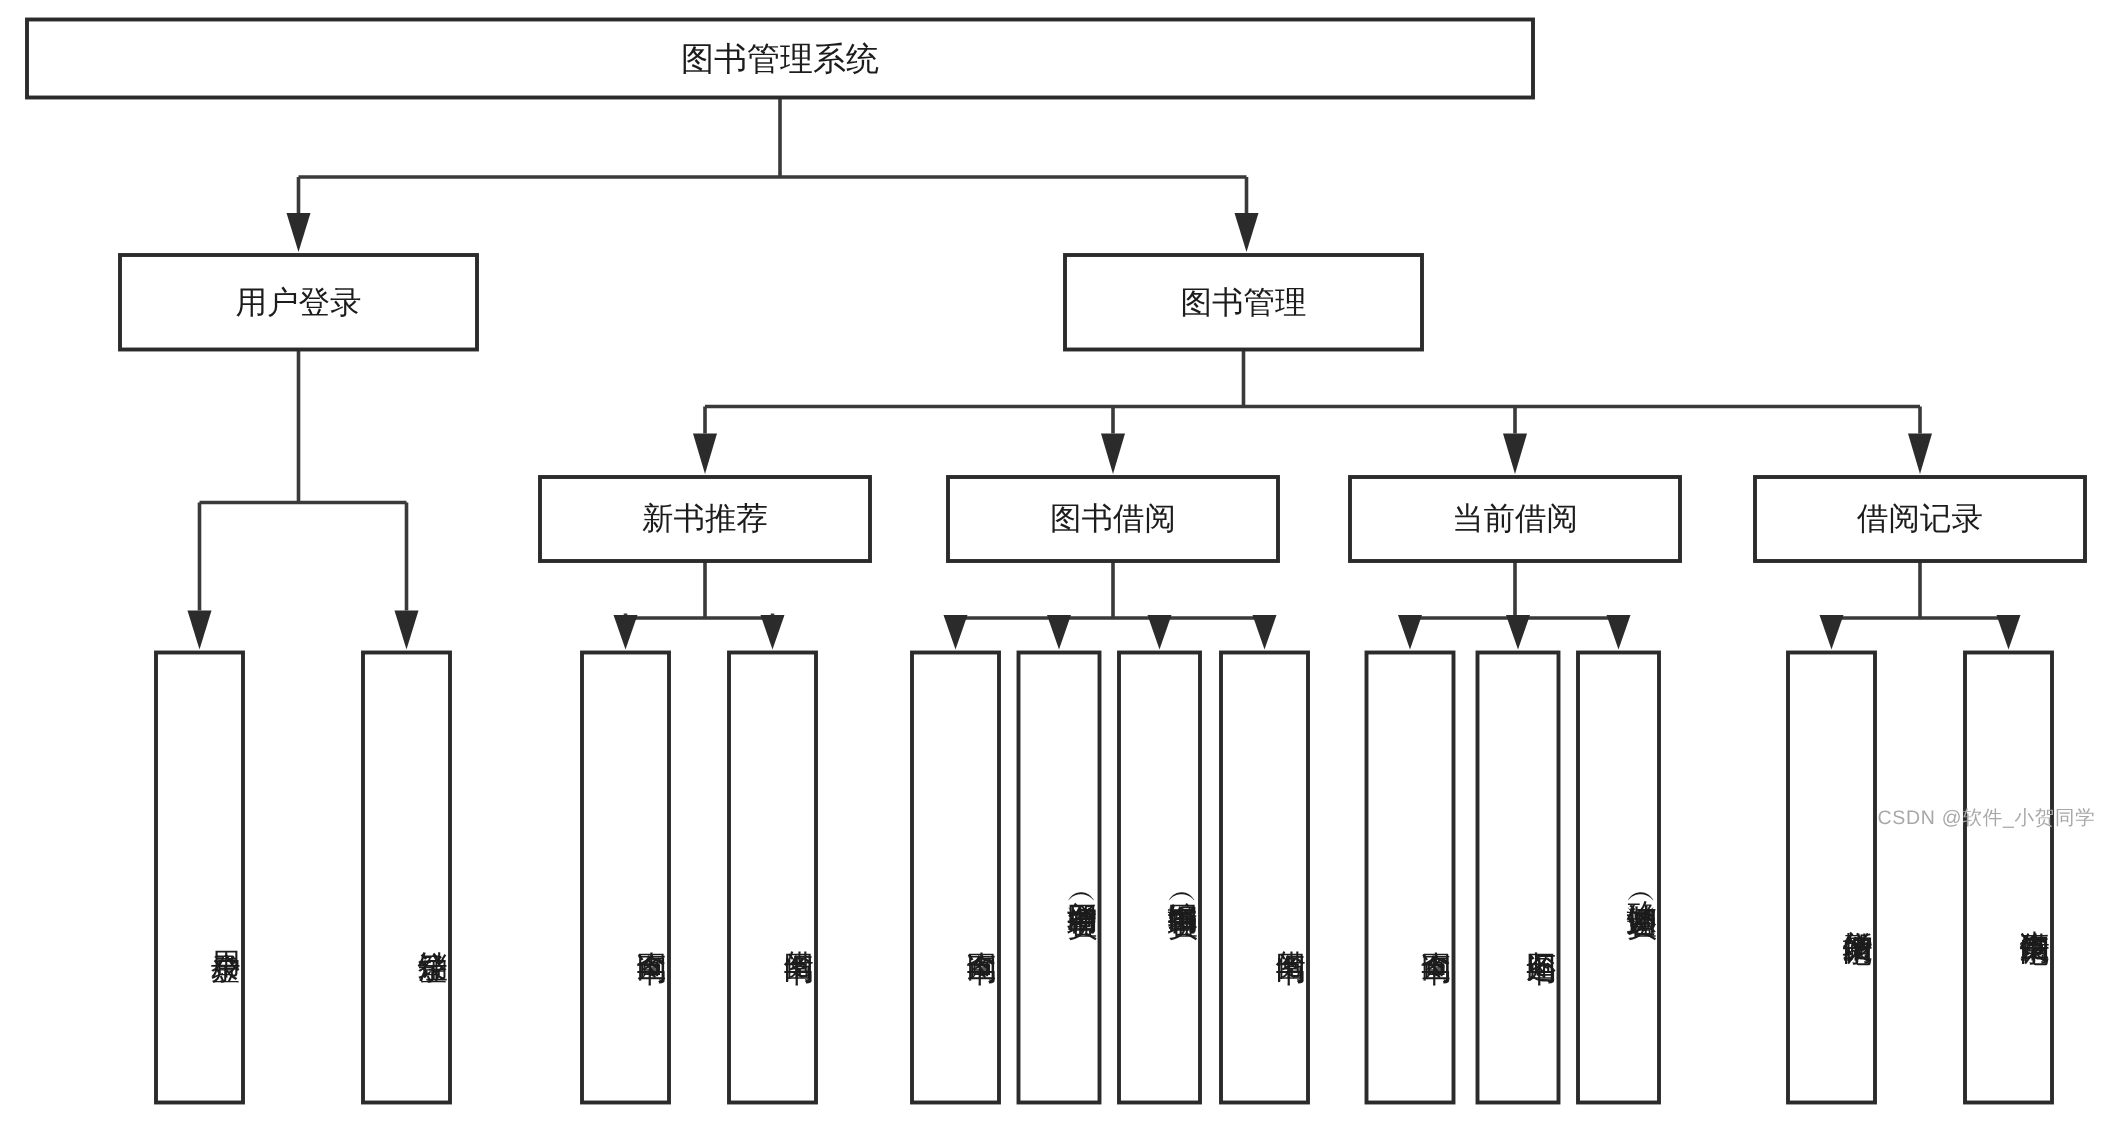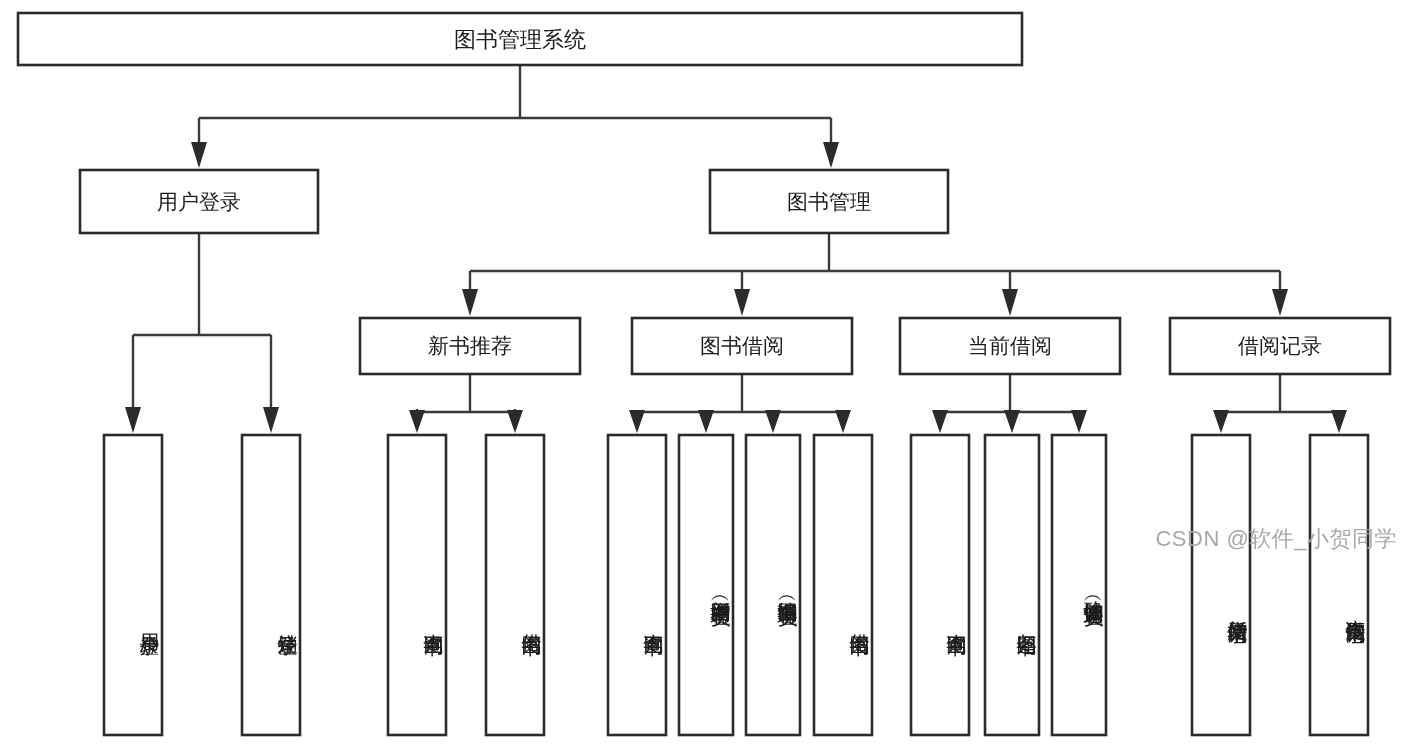--- a/index.html
+++ b/index.html
@@ -73,21 +73,21 @@
     align-items: flex-start;
     justify-content: center;
     pointer-events: none;
     overflow: hidden;
   }
   .watermark {
     position: absolute;
     right: 8px;
     bottom: 4px;
     font-family: "Liberation Sans", "DejaVu Sans", sans-serif;
-    font-size: 22px;
+    font-size: 13px;
     color: #a8a8a8;
     letter-spacing: 0.5px;
     user-select: none;
   }
 </style>
 </head>
 <body>
 
 <div id="diagram-root">
 

